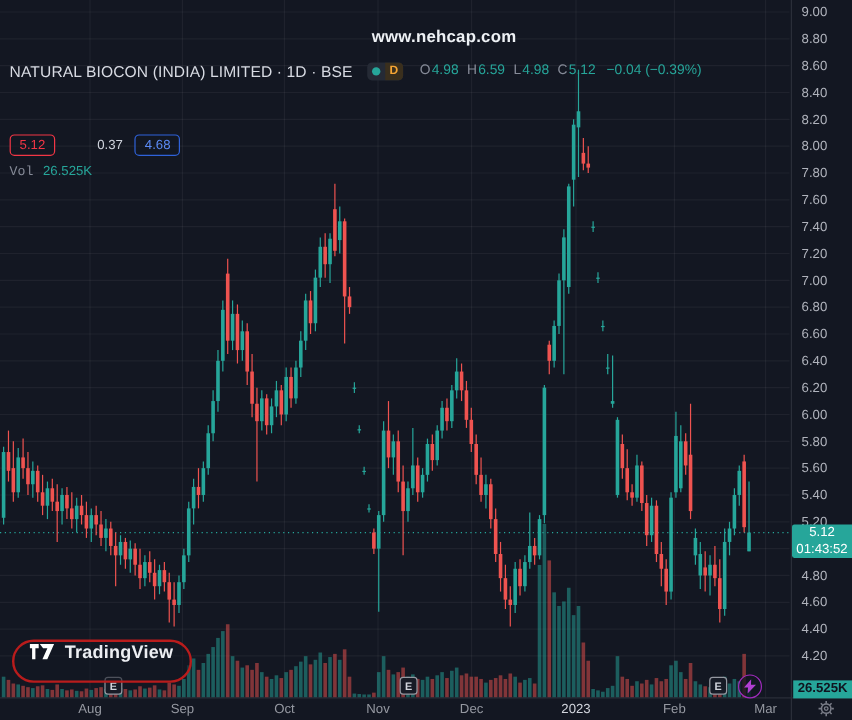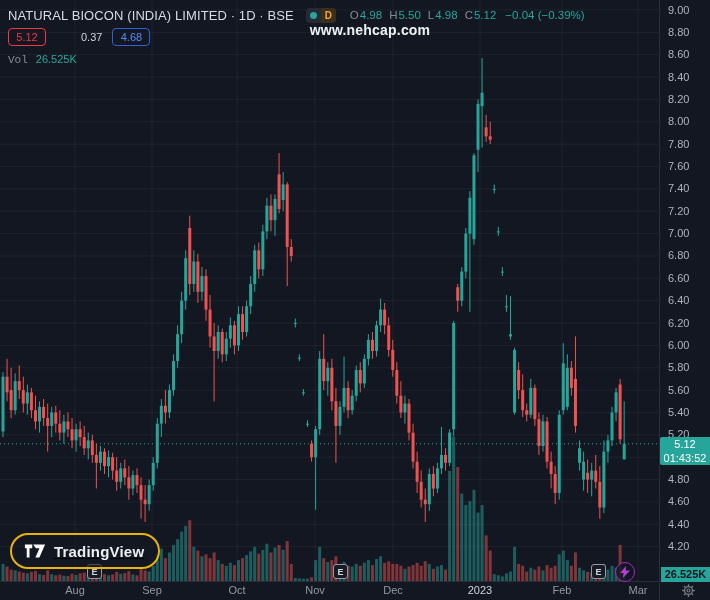--- a/index.html
+++ b/index.html
@@ -2,21 +2,21 @@
 <html><head>
 <meta charset="utf-8">
 <style>
   html,body{margin:0;padding:0;background:#0b0e15;}
   #app{position:relative;width:710px;height:600px;background:#131722;overflow:hidden;
        font-family:"Liberation Sans","DejaVu Sans",sans-serif;-webkit-font-smoothing:antialiased;}
   #chart-svg{position:absolute;left:0;top:0;}
   .overlay{position:absolute;}
   
   #legend{left:8px;top:6px;color:#d1d4dc;}
-  .lrow{display:flex;align-items:center;gap:6px;height:18px;margin-bottom:4px;}
+  .lrow{display:flex;align-items:center;gap:6px;height:18px;margin-bottom:4px;margin-top:44px;}
   .sym-title{font-size:13px;color:#d8dbe3;letter-spacing:.1px;cursor:pointer;}
   .badge-pill{display:inline-flex;align-items:center;background:#252a35;border-radius:4px;height:15px;overflow:hidden;margin-left:6px;cursor:pointer;}
   .badge-dot-seg{display:flex;align-items:center;justify-content:center;width:15px;height:15px;}
   .dot{width:7px;height:7px;border-radius:50%;background:#26a69a;}
   .badge-d-seg{display:flex;align-items:center;justify-content:center;width:15px;height:15px;background:#3a2f1d;color:#f7a634;font-size:10px;font-weight:bold;}
   .ohlc{display:flex;gap:7px;font-size:11.5px;margin-left:8px;}
   .ohlc .k{color:#868b98;}
   .ohlc .v{color:#26a69a;margin-left:1px;}
   .chg{color:#26a69a;font-size:11.5px;margin-left:2px;}
   .valbox{display:inline-flex;align-items:center;justify-content:center;min-width:30px;height:16px;padding:0 3px;
@@ -33,22 +33,22 @@
   #price-tag{left:660px;top:437px;width:50px;height:28px;background:#26a69a;color:#ffffff;
              font-size:11px;line-height:14px;text-align:center;border-radius:2px 0 0 2px;}
   #vol-tag{left:661px;top:567px;width:49px;height:15px;background:#26a69a;color:#10141f;
            font-size:11px;font-weight:bold;line-height:15px;text-align:center;}
   
   .e-badge{position:absolute;width:13px;height:13px;border:1.5px solid #9598a1;border-radius:3px;background:#171b26;
            color:#d1d4dc;font-size:9px;font-weight:bold;display:flex;align-items:center;justify-content:center;cursor:pointer;}
   #lightning{left:615px;top:562px;width:18px;height:18px;border:1.5px solid #a22bbf;border-radius:50%;
              background:rgba(19,23,34,.8);display:flex;align-items:center;justify-content:center;cursor:pointer;}
   
-  #tv-logo{left:10px;top:533px;height:32px;display:inline-flex;align-items:center;gap:8px;padding:0 14px 0 12px;
-           border:2px solid #eab308;border-radius:18px;background:rgba(19,23,34,.55);cursor:pointer;text-decoration:underline;}
+  #tv-logo{left:10px;top:533px;height:32px;display:inline-flex;gap:8px;padding:0 14px 0 12px;
+           border:2px solid #b91c1c;border-radius:18px;background:rgba(19,23,34,.55);cursor:pointer;}
   #tv-logo span{color:#eceef2;font-size:15px;font-weight:bold;letter-spacing:.2px;}
   #gear{left:681px;top:583px;width:15px;height:15px;cursor:pointer;}
 </style>
 </head>
 <body>
 
 <div id="app">
 
   <svg id="chart-svg" width="710" height="600" xmlns="http://www.w3.org/2000/svg">
       <line x1="0" y1="10" x2="658" y2="10" stroke="rgba(255,255,255,0.05)" stroke-width="1"></line>
@@ -588,21 +588,21 @@
     <div class="lrow">
       <span class="sym-title">NATURAL BIOCON (INDIA) LIMITED · 1D · BSE</span>
       <span class="badge-pill">
         <span class="badge-dot-seg">
             <span class="dot"></span>
           </span>
         <span class="badge-d-seg">D</span>
       </span>
       <span class="ohlc">
         <span><span class="k">O</span><span class="v">4.98</span></span>
-        <span><span class="k">H</span><span class="v">5.50</span></span>
+        <span><span class="k">H</span><span class="v">6.59</span></span>
         <span><span class="k">L</span><span class="v">4.98</span></span>
         <span><span class="k">C</span><span class="v">5.12</span></span>
         <span class="chg">−0.04 (−0.39%)</span>
       </span>
     </div>
     <div class="lrow">
       <span class="valbox box-red">5.12</span>
       <span class="spread">0.37</span>
       <span class="valbox box-blue">4.68</span>
     </div>

